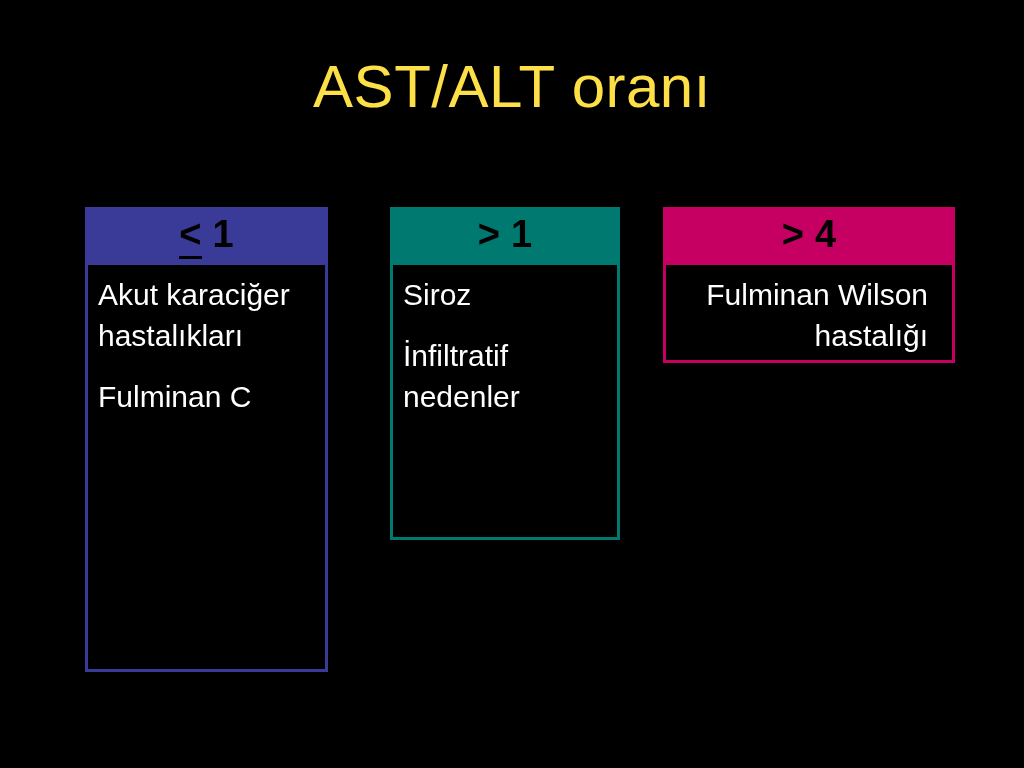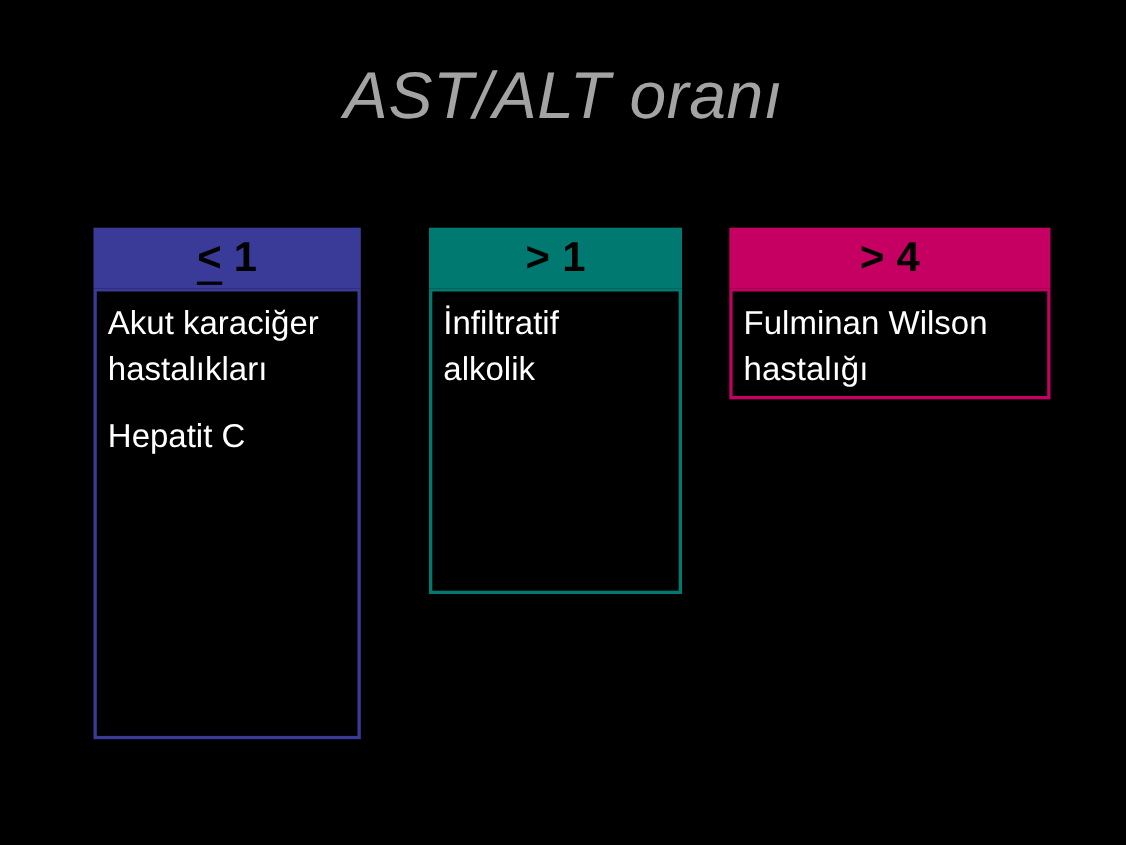--- a/index.html
+++ b/index.html
@@ -16,23 +16,22 @@
     font-family: "Liberation Sans", "DejaVu Sans", sans-serif;
   }
   .slide-title {
     position: absolute;
     top: 52px;
     left: 0;
     width: 100%;
     text-align: center;
     font-size: 60px;
     font-weight: 400;
-    color: #a3a3a3;
+    color: #fde047;
     letter-spacing: 0.5px;
-    font-style: italic;
   }
   .ratio-box {
     position: absolute;
     top: 207px;
   }
   .box-1 { left: 85px;  width: 243px; }
   .box-2 { left: 390px; width: 230px; }
   .box-3 { left: 663px; width: 292px; }
 
   .box-header {
@@ -53,51 +52,52 @@
     box-sizing: border-box;
     background: #000000;
     border: 3px solid var(--accent);
     padding: 9px 24px 8px 10px;
     color: #FFFFFF;
     font-size: 30px;
     overflow: hidden;
   }
   .box-1 .box-body { height: 410px; }
   .box-2 .box-body { height: 278px; }
-  .box-3 .box-body { height: 101px; }
+  .box-3 .box-body { height: 101px; text-align: right; }
 
   .box-body p.item {
     margin: 0 0 20px 0;
     line-height: 41px;
   }
   .box-body p.item:last-child { margin-bottom: 0; }
 </style>
 </head>
 <body>
 
 <div class="slide">
 
   <div class="slide-title">AST/ALT oranı</div>
 
   <div class="ratio-box box-1" style="--accent: #3A3B98;">
     <div class="box-header">
       <span class="sym u">&lt;</span><span>1</span>
     </div>
     <div class="box-body">
         <p class="item">Akut karaciğer hastalıkları</p>
-        <p class="item">Hepatit C</p>
+        <p class="item">Fulminan C</p>
       </div>
   </div>
 
   <div class="ratio-box box-2" style="--accent: #007A71;">
     <div class="box-header">
       <span class="sym">&gt;</span><span>1</span>
     </div>
     <div class="box-body">
-        <p class="item">İnfiltratif alkolik</p>
+        <p class="item">Siroz</p>
+        <p class="item">İnfiltratif nedenler</p>
       </div>
   </div>
 
   <div class="ratio-box box-3" style="--accent: #C60062;">
     <div class="box-header">
       <span class="sym">&gt;</span><span>4</span>
     </div>
     <div class="box-body">
         <p class="item">Fulminan Wilson hastalığı</p>
       </div>

